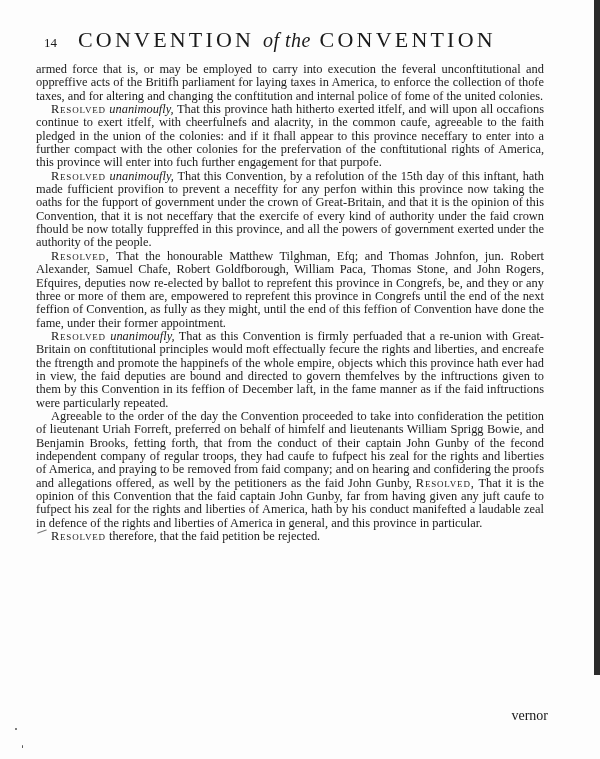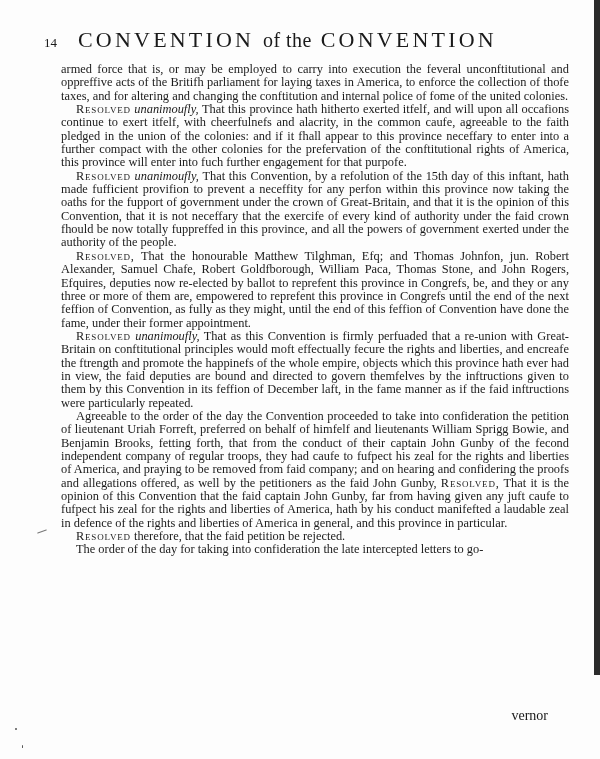--- a/index.html
+++ b/index.html
@@ -12,23 +12,23 @@
   .edge {
     position: absolute; right: 0; top: 0; width: 6px; height: 675px;
     background: #2b2b2b;
   }
   .header {
     position: absolute; left: 44px; top: 27px; width: 470px;
     white-space: nowrap; letter-spacing: 0;
   }
   .page-num { font-size: 13px; display: inline-block; width: 30px; vertical-align: baseline; }
   .running-title { font-size: 22px; letter-spacing: 3.2px; }
-  .running-title .small { font-size: 20px; letter-spacing: 0.5px; }
+  .running-title .small { font-size: 20px; letter-spacing: 0.5px; font-style: italic; }
   .body-text {
-    position: absolute; left: 61px; top: 63px; width: 508px;
+    position: absolute; left: 36px; top: 63px; width: 508px;
     font-size: 12.4px; line-height: 13.35px; text-align: justify;
   }
   .body-text p { margin: 0; text-indent: 15px; }
   .body-text p.cont { text-indent: 0; }
   .sc { font-variant: small-caps; letter-spacing: 0.8px; }
   .it { font-style: italic; }
   .catch {
     position: absolute; right: 52px; top: 708px; font-size: 14px;
   }
   .speck { position: absolute; width: 2px; height: 2px; background: #555; border-radius: 1px; }
@@ -52,20 +52,19 @@
 
   <p><span class="sc">Resolved,</span> <span>That the honourable Matthew Tilghman, Efq; and Thomas Johnfon, jun. Robert Alexander, Samuel Chafe, Robert Goldfborough, William Paca, Thomas Stone, and John Rogers, Efquires, deputies now re-elected by ballot to reprefent this province in Congrefs, be, and they or any three or more of them are, empowered to reprefent this province in Congrefs until the end of the next feffion of Convention, as fully as they might, until the end of this feffion of Convention have done the fame, under their former appointment.</span></p>
 
   <p><span class="sc">Resolved</span> <span class="it">unanimoufly,</span> <span>That as this Convention is firmly perfuaded that a re-union with Great-Britain on conftitutional principles would moft effectually fecure the rights and liberties, and encreafe the ftrength and promote the happinefs of the whole empire, objects which this province hath ever had in view, the faid deputies are bound and directed to govern themfelves by the inftructions given to them by this Convention in its feffion of December laft, in the fame manner as if the faid inftructions were particularly repeated.</span></p>
 
   <p><span>Agreeable to the order of the day the Convention proceeded to take into confideration the petition of lieutenant Uriah Forreft, preferred on behalf of himfelf and lieutenants William Sprigg Bowie, and Benjamin Brooks, fetting forth, that from the conduct of their captain John Gunby of the fecond independent company of regular troops, they had caufe to fufpect his zeal for the rights and liberties of America, and praying to be removed from faid company; and on hearing and confidering the proofs and allegations offered, as well by the petitioners as the faid John Gunby,</span> <span class="sc">Resolved,</span> <span>That it is the opinion of this Convention that the faid captain John Gunby, far from having given any juft caufe to fufpect his zeal for the rights and liberties of America, hath by his conduct manifefted a laudable zeal in defence of the rights and liberties of America in general, and this province in particular.</span></p>
 
   <p><span class="sc">Resolved</span> <span>therefore, that the faid petition be rejected.</span></p>
 
 
-  <p style="text-align:left"><span>The order of the day for taking into confideration the late intercepted letters to go-</span></p>
 </div>
 
 <div class="catch">vernor</div>
 
 <div class="speck" style="left:15px;top:728px;"></div>
 <div class="speck" style="left:22px;top:745px;width:1px;height:3px;"></div>
 <div class="speck" style="left:37px;top:531px;width:10px;height:1px;background:#777;transform:rotate(-20deg);"></div>
 
 </body></html>

